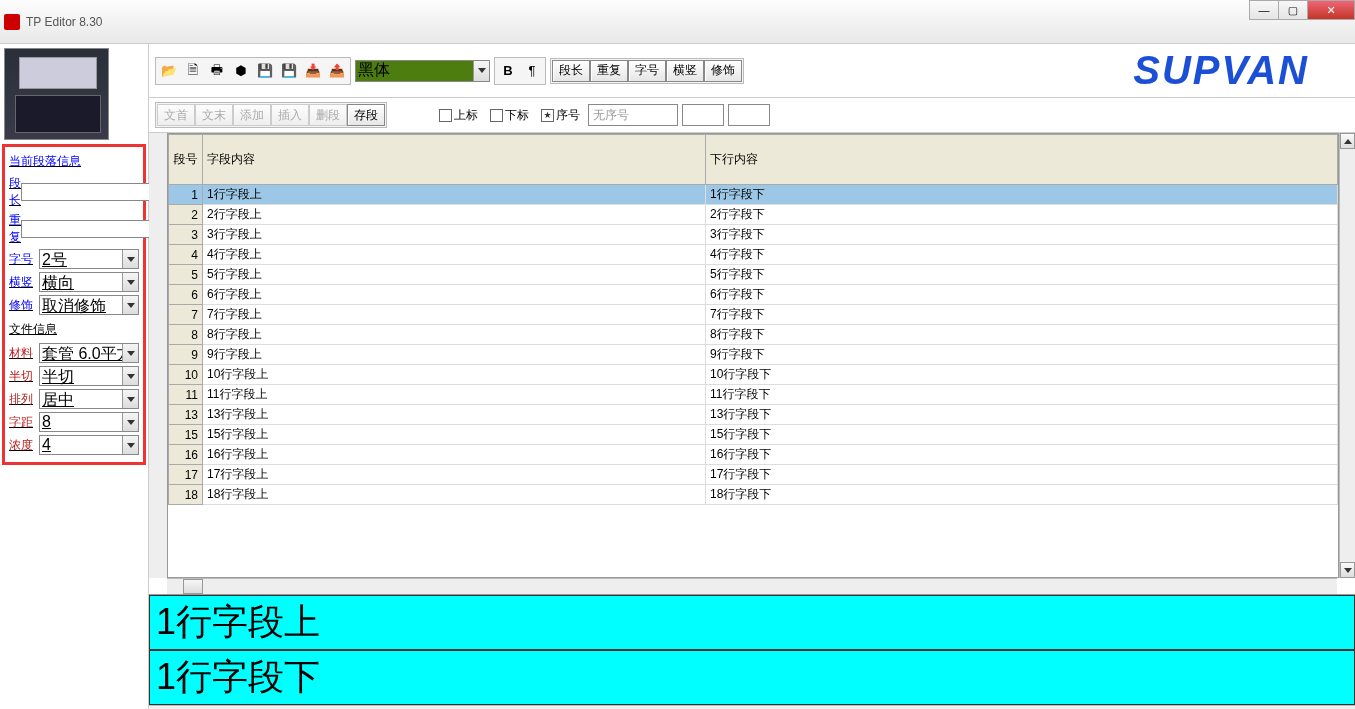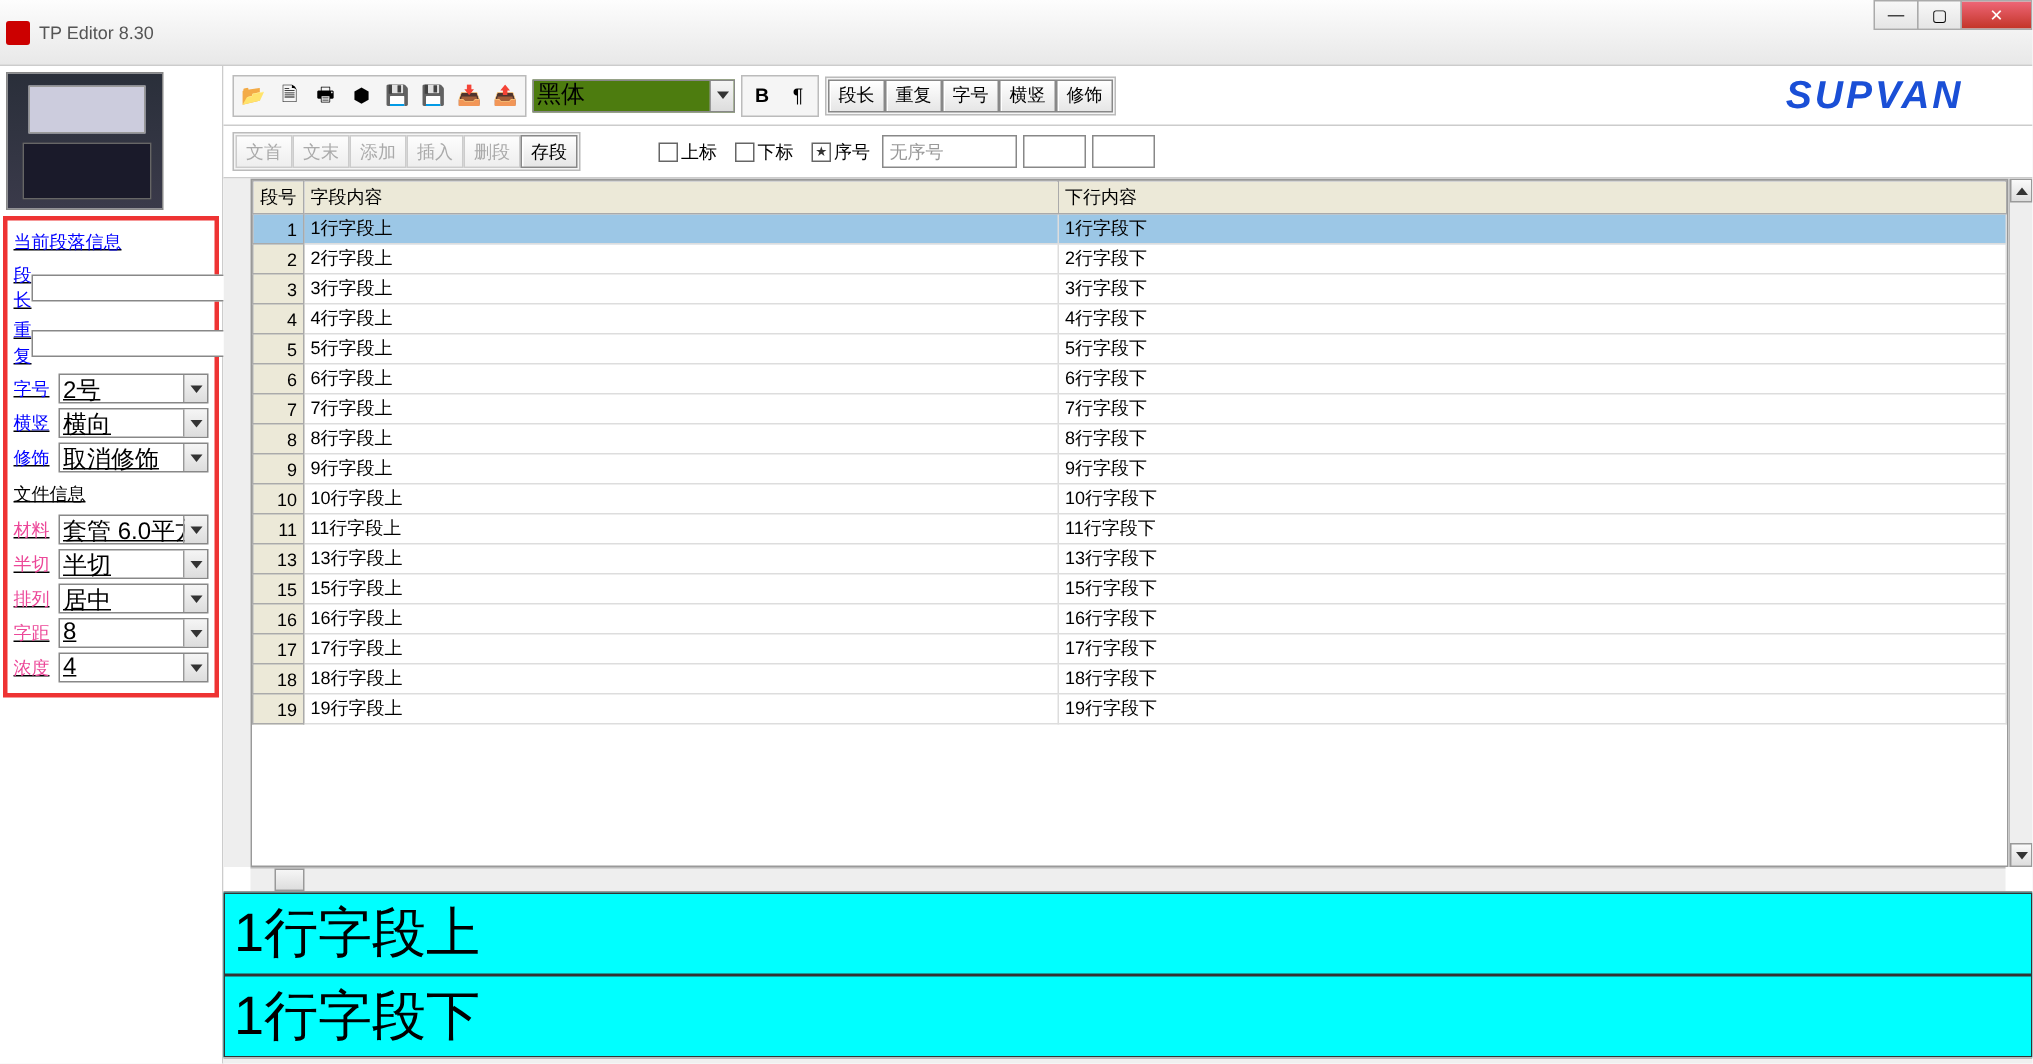--- a/index.html
+++ b/index.html
@@ -17,47 +17,47 @@
 .left-col { width: 149px; background: #fff; border-right: 1px solid #ccc; text-decoration: underline; }
 .device-img { width: 105px; height: 92px; background: linear-gradient(#2a2f3a,#3a3a4a); margin: 4px; border: 1px solid #888; position: relative; }
 .device-img::before { content:""; position:absolute; top:8px; left:14px; width:76px; height:30px; background:#ccd; border:1px solid #999; }
 .device-img::after { content:""; position:absolute; top:46px; left:10px; width:84px; height:36px; background:#1a1a2a; border:1px solid #666; }
 
 .panel { border: 3px solid #e33; margin: 2px; padding: 4px; background: #fff; }
 .panel-hdr { color: #00f; font-size: 12px; padding: 2px 0; }
 .panel-sub { color: #000; font-size: 12px; padding: 2px 0; margin-top:4px; }
 .prop-row { display: flex; align-items: center; margin: 3px 0; }
 .prop-label { width: 30px; color: #00f; font-size: 12px; }
-.prop-label.black { color: #ec4899; }
+.prop-label.black { color: #b91c1c; }
 .prop-input { flex: 1; height: 18px; border: 1px solid #888; padding: 0 2px; font-size: 12px; text-align: right; }
 .prop-select { flex: 1; height: 20px; border: 1px solid #888; font-size: 16px; background: #fff; position: relative; padding: 0 2px; text-align: left; }
 .sel-arrow { position: absolute; right: 0; top: 0; width: 16px; height: 100%; background: linear-gradient(#f5f5f5,#ddd); border-left: 1px solid #999; display:flex; align-items:center; justify-content:center; }
 .sel-arrow::after { content:""; border-left:4px solid transparent; border-right:4px solid transparent; border-top:5px solid #333; }
 
 .right-col { flex: 1; display: flex; flex-direction: column; background: #fff; }
 
 .toolbar { display: flex; align-items: center; padding: 4px 6px; border-bottom: 1px solid #ccc; gap: 4px; flex-wrap: nowrap; min-height: 32px; }
 .tb-group { display: flex; border: 1px solid #bbb; padding: 1px; background: #f5f5f5; }
 .tb-btn { width: 24px; height: 24px; border: 1px solid transparent; display: flex; align-items: center; justify-content: center; font-size: 13px; cursor: pointer; }
 .tb-txt-btn { height: 22px; padding: 0 6px; border: 1px solid #aaa; background: linear-gradient(#fdfdfd,#eee); font-size: 12px; display:flex; align-items:center; cursor:pointer; }
 .tb-txt-btn.disabled { color: #aaa; border-color: #ccc; }
 .tb-txt-btn.raised { border: 1px solid #888; background: linear-gradient(#fff,#e6e6e6); box-shadow: inset 1px 1px 0 #fff; }
 .font-select { width: 135px; height: 22px; border: 1px solid #888; background: #4d7c0f; font-size: 16px; padding: 0 2px; position:relative; display:flex; align-items:center; }
-.brand { color: #1a4fd6; font-size: 26px; font-weight: bold; font-style: italic; letter-spacing: 2px; margin-left: auto; margin-right: 40px; font-family: Arial, sans-serif; }
+.brand { color: #1a4fd6; font-size: 40px; font-weight: bold; font-style: italic; letter-spacing: 2px; margin-left: auto; margin-right: 40px; font-family: Arial, sans-serif; }
 .seq-input { width: 90px; height: 22px; border: 1px solid #888; color:#999; font-size:12px; padding:0 4px; background:#fff; display:flex; align-items:center; }
 .small-input { width: 42px; height: 22px; border: 1px solid #888; background:#fff; }
 .chk { display:flex; align-items:center; gap:2px; font-size:12px; padding: 0 4px; }
 .chk-box { width:13px; height:13px; border:1px solid #666; background:#fff; display:flex; align-items:center; justify-content:center; }
 .chk-box.star::after { content:"★"; font-size:9px; color:#333; }
 
 .grid-area { flex: 1; display: flex; overflow: hidden; position: relative; }
 .grid-gutter { width: 18px; background: #eee; }
 .grid { flex: 1; overflow: auto; border: 1px solid #999; }
 .grid table { border-collapse: collapse; width: 100%; }
-.grid th { background: #ece9d8; border: 1px solid #aaa; font-weight: normal; text-align: left; padding: 2px 4px; font-size: 12px; position: sticky; top: 0; }
+.grid th { background: #ece9d8; border: 1px solid #aaa; font-weight: normal; text-align: left; padding: 16px 4px; font-size: 12px; position: sticky; top: 0; }
 .grid th.num { width: 34px; text-align:center; }
 .grid td { border: 1px solid #ddd; padding: 1px 4px; font-size: 12px; background: #fff; height: 17px; }
 .grid td.rownum { background: #ece9d8; text-align: right; width: 34px; border:1px solid #aaa; }
 .grid tr.sel td { background: #9cc7e6; }
 .grid tr.sel td.rownum { background: #9cc7e6; }
 .vscroll-stub { width:16px; background:#eee; border-left:1px solid #bbb; position:relative; }
 .vscroll-stub .arrow { position:absolute; left:0; width:100%; height:16px; background:linear-gradient(#fafafa,#ddd); border:1px solid #999; display:flex; align-items:center; justify-content:center; }
 .vscroll-stub .arrow.up { top:0; }
 .vscroll-stub .arrow.down { bottom:0; }
 .vscroll-stub .arrow::after { content:""; border-left:4px solid transparent; border-right:4px solid transparent; }
@@ -280,25 +280,20 @@
               <tr>
                 <td class="rownum">17</td>
                 <td>17行字段上</td>
                 <td>17行字段下</td>
               </tr>
               <tr>
                 <td class="rownum">18</td>
                 <td>18行字段上</td>
                 <td>18行字段下</td>
               </tr>
-              <tr>
-                <td class="rownum">19</td>
-                <td>19行字段上</td>
-                <td>19行字段下</td>
-              </tr>
             </tbody>
         </table>
       </div>
       <div class="vscroll-stub">
         <div class="arrow up"></div>
         <div class="arrow down"></div>
       </div>
     </div>
     <div class="hscroll">
         <div class="thumb"></div>

